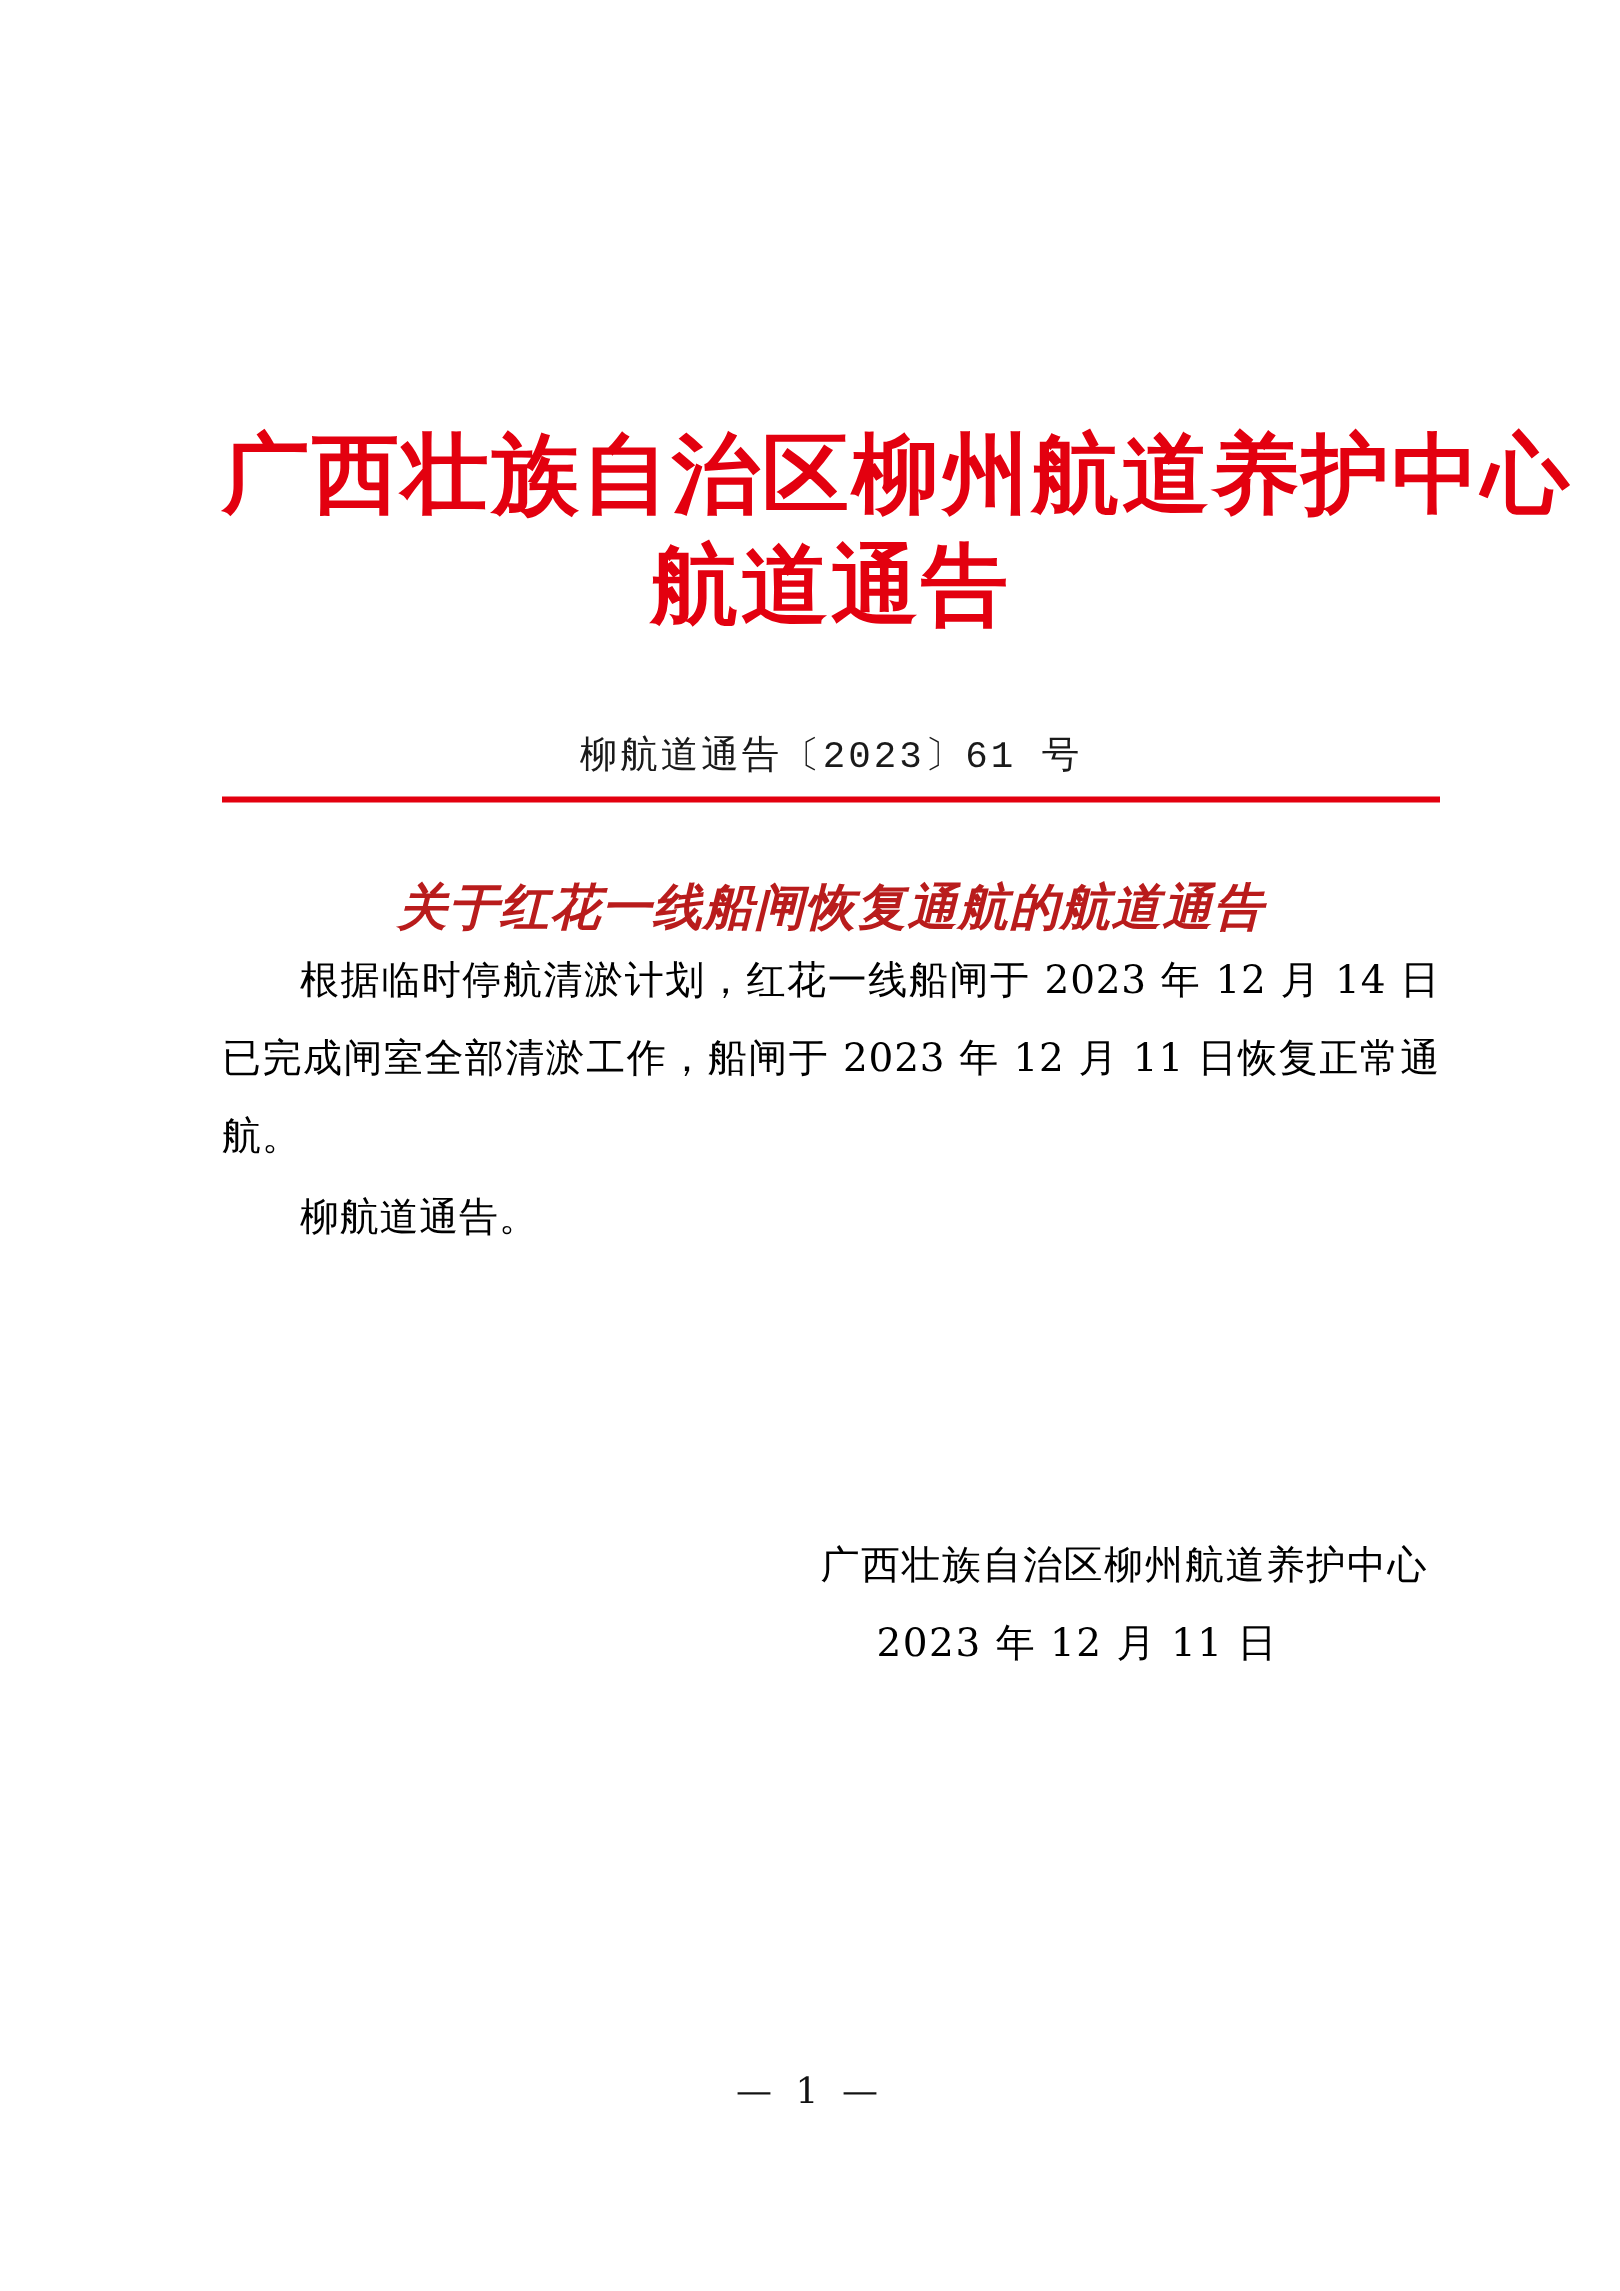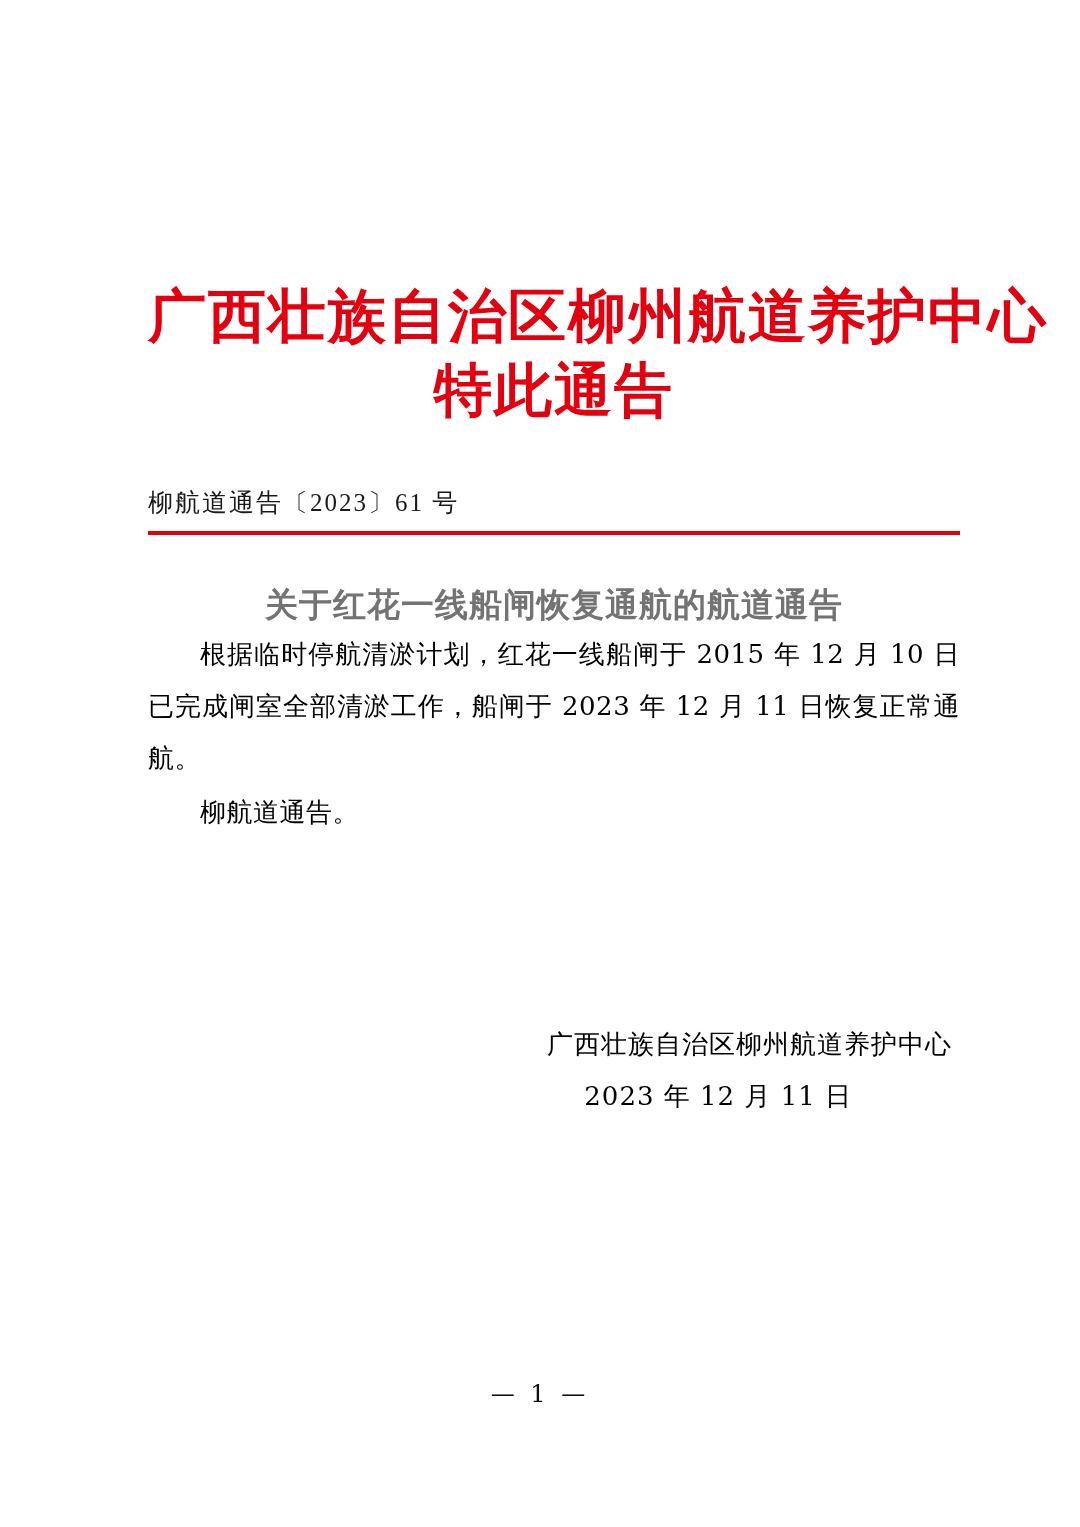--- a/index.html
+++ b/index.html
@@ -45,41 +45,42 @@
     white-space: nowrap;
   }
   .masthead .line2 {
     font-size: 58px;
     line-height: 76px;
   }
 
   
   .docnum {
     margin-top: 58px;
-    text-align: left;
+    text-align: center;
     font-size: 25px;
     letter-spacing: 2px;
     color: #1a1a1a;
-    font-family: Liberation Serif, serif;
+    font-family: Liberation Mono, monospace;
   }
   .redrule {
     margin-top: 12px;
     height: 4px;
     background: #e3000f;
     width: 100%;
   }
 
   
   .doc-title {
     margin-top: 48px;
     text-align: center;
     font-size: 33px;
     font-weight: 700;
     letter-spacing: 1px;
-    color: #737373;
+    color: #b91c1c;
+    font-style: italic;
   }
 
   
   .salutation {
     margin-top: 48px;
     font-size: 26px;
     letter-spacing: 1px;
     line-height: 48px;
   }
   .para {
@@ -125,29 +126,29 @@
   }
 </style>
 </head>
 <body>
 
 <div class="page">
   <div class="content">
 
     <div class="masthead">
       <div class="line1">广西壮族自治区柳州航道养护中心</div>
-      <div class="line2">特此通告</div>
+      <div class="line2">航道通告</div>
     </div>
 
     <div class="docnum">柳航道通告〔2023〕61 号</div>
     <div class="redrule"></div>
 
     <div class="doc-title">关于红花一线船闸恢复通航的航道通告</div>
 
-    <div class="para">根据临时停航清淤计划，红花一线船闸于 2015 年 12 月 10 日已完成闸室全部清淤工作，船闸于 2023 年 12 月 11 日恢复正常通航。</div>
+    <div class="para">根据临时停航清淤计划，红花一线船闸于 2023 年 12 月 14 日已完成闸室全部清淤工作，船闸于 2023 年 12 月 11 日恢复正常通航。</div>
     <div class="para tight">柳航道通告。</div>
 
     <div class="signature">
       <div class="org">广西壮族自治区柳州航道养护中心</div>
       <div class="date">2023 年 12 月 11 日</div>
     </div>
 
   </div>
 
   <div class="footer">— 1 —</div>

